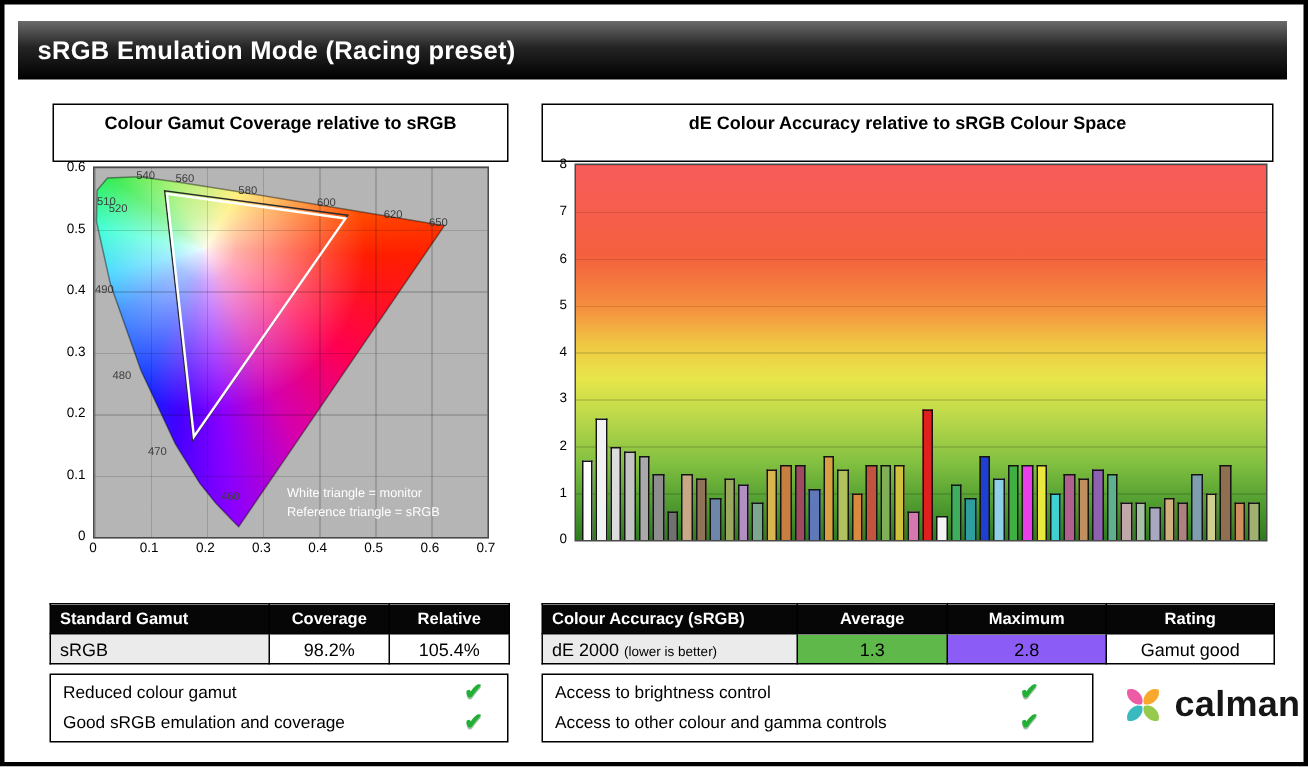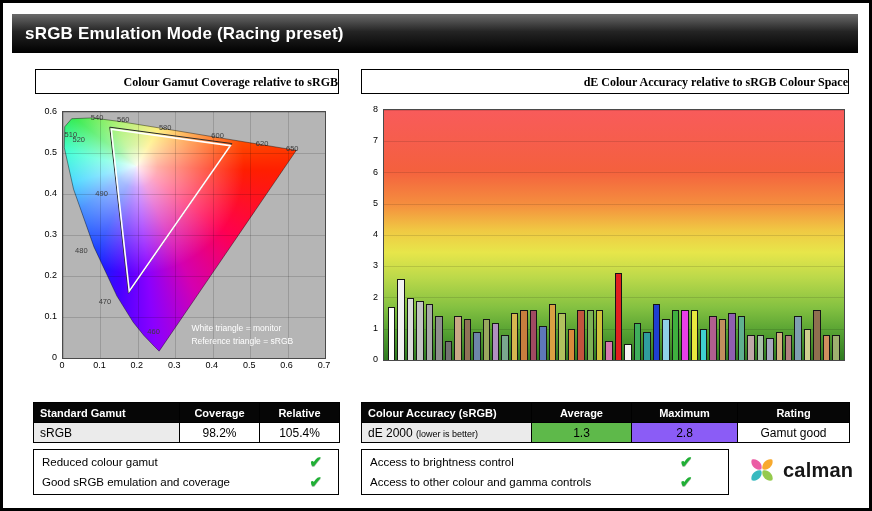--- a/index.html
+++ b/index.html
@@ -6,22 +6,22 @@
   .page{position:relative;width:872px;height:511px;background:#ffffff;border:3px solid #000;
         box-sizing:border-box;font-family:"Liberation Sans",sans-serif;color:#000;overflow:hidden;}
 
   
   .header{position:absolute;left:9px;top:11px;width:846px;height:39px;
           background:linear-gradient(180deg,#6b6b6b 0%,#242424 45%,#000 100%);
           color:#fff;font-size:17px;font-weight:bold;line-height:39px;
           padding-left:13px;box-sizing:border-box;letter-spacing:.2px;}
 
   
-  .panel-title{position:absolute;height:25px;border:1px solid #000;background:#fff;
-               font-size:12px;font-weight:bold;text-align:right;line-height:24px;box-sizing:border-box;font-family:Liberation Serif, serif;}
+  .panel-title{position:absolute;height:39px;border:1px solid #000;background:#fff;
+               font-size:12px;font-weight:bold;text-align:center;line-height:24px;box-sizing:border-box;}
   .gamut-title{left:32px;top:66px;width:304px;}
   .de-title{left:358px;top:66px;width:488px;}
 
   
   .gamut-chart{position:absolute;left:32px;top:96px;width:304px;height:284px;}
   .gamut-plot{position:absolute;left:27px;top:12px;width:262px;height:246px;
               background:#b5b5b5;border:1px solid #4a4a4a;overflow:hidden;}
   .horseshoe{position:absolute;inset:0;
     background:
       radial-gradient(circle at 28% 22%, rgba(255,255,255,.95) 0%, rgba(255,255,255,.65) 8%, rgba(255,255,255,0) 40%),
@@ -70,40 +70,40 @@
   .gamut-checks{left:30px;top:446px;width:306px;height:46px;}
   .accuracy-checks{left:358px;top:446px;width:368px;height:46px;}
   .check-row{position:relative;height:20px;line-height:20px;padding-left:8px;}
   .check-mark{position:absolute;top:0;font-size:15px;color:#21b036;font-weight:bold;
               text-shadow:0 1px 0 rgba(0,70,0,.35);}
   .gamut-checks .check-mark{right:16px;}
   .accuracy-checks .check-mark{left:318px;}
 
   
   .logo{position:absolute;left:744px;top:452px;display:flex;align-items:center;gap:6px;}
-  .logo-text{font-size:20px;font-weight:600;color:#161616;letter-spacing:.2px;}
+  .logo-text{font-size:24px;font-weight:600;color:#161616;letter-spacing:.2px;}
 </style>
 </head>
 <body>
 
 <div class="page">
 
   <div class="header">sRGB Emulation Mode (Racing preset)</div>
 
   <div class="panel-title gamut-title">Colour Gamut Coverage relative to sRGB</div>
 
   <div class="gamut-chart">
     <div class="gamut-plot">
       <div class="horseshoe" style="clip-path: polygon(36.69% 97.23%, 34.9% 95.33%, 30.87% 90.85%, 26.81% 85.48%, 20.59% 74.83%, 11.83% 54.87%, 4.03% 31.38%, 0.5% 14.48%, 0.66% 6.02%, 3.3% 2.73%, 11.31% 2.4%, 21.87% 3.9%, 37.47% 6.6%, 57.64% 10.12%, 74.31% 13.02%, 85.79% 15.02%, 89.06% 15.58%);"></div>
       <div class="gamut-grid"></div>
       <div class="wl-labels">
           <span style="left: 30%; top: 89%; margin-left: 12px;">460</span>
           <span style="left: 16%; top: 77%;">470</span>
           <span style="left: 7%; top: 56%;">480</span>
-          <span style="left: 2.5%; top: 33%; margin-left: 32px;">490</span>
+          <span style="left: 2.5%; top: 33%;">490</span>
           <span style="left: 3%; top: 9%;">510</span>
           <span style="left: 6%; top: 3%; margin-top: 20px;">520</span>
           <span style="left: 13%; top: 2%;">540</span>
           <span style="left: 23%; top: 3%;">560</span>
           <span style="left: 39%; top: 6%;">580</span>
           <span style="left: 59%; top: 9.5%;">600</span>
           <span style="left: 76%; top: 12.5%;">620</span>
           <span style="left: 87.5%; top: 14.5%;">650</span>
         </div>
       <svg class="gamut-svg" viewBox="0 0 100 100" preserveAspectRatio="none">

